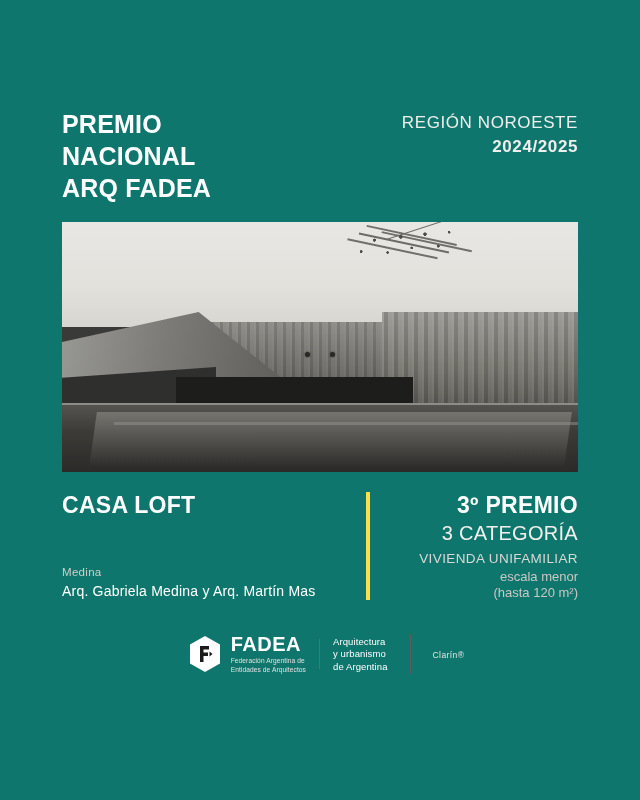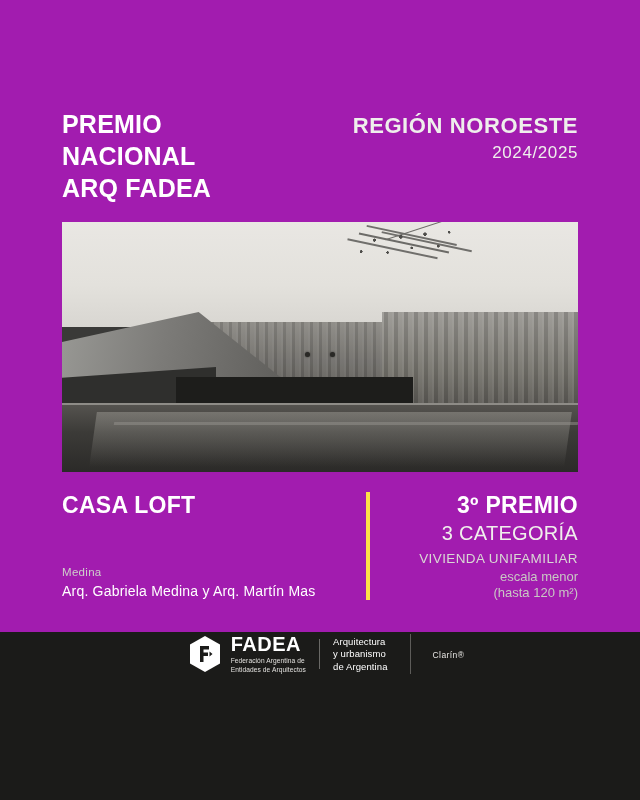--- a/index.html
+++ b/index.html
@@ -7,22 +7,22 @@
     width: 640px;
     height: 800px;
     background: #1b1b19;
     font-family: "Liberation Sans", sans-serif;
     color: #ffffff;
     overflow: hidden;
   }
   .poster {
     position: relative;
     width: 640px;
-    height: 632px;
-    background: #a21caf;
+    height: 800px;
+    background: #0f766e;
   }
 
   
   .header {
     position: absolute;
     top: 108px;
     left: 62px;
     right: 62px;
     display: flex;
     justify-content: space-between;
@@ -34,29 +34,29 @@
     line-height: 1.28;
     letter-spacing: 0.2px;
     color: #ffffff;
     text-transform: uppercase;
   }
   .region-block {
     text-align: right;
     padding-top: 5px;
   }
   .region-name {
-    font-size: 22px;
-    font-weight: 700;
+    font-size: 17px;
+    font-weight: 400;
     letter-spacing: 0.6px;
     color: #efefec;
     text-transform: uppercase;
   }
   .region-years {
     font-size: 17px;
-    font-weight: 400;
+    font-weight: 700;
     letter-spacing: 0.6px;
     color: #efefec;
     margin-top: 4px;
   }
 
   
   .photo-wrap {
     position: absolute;
     top: 222px;
     left: 62px;

